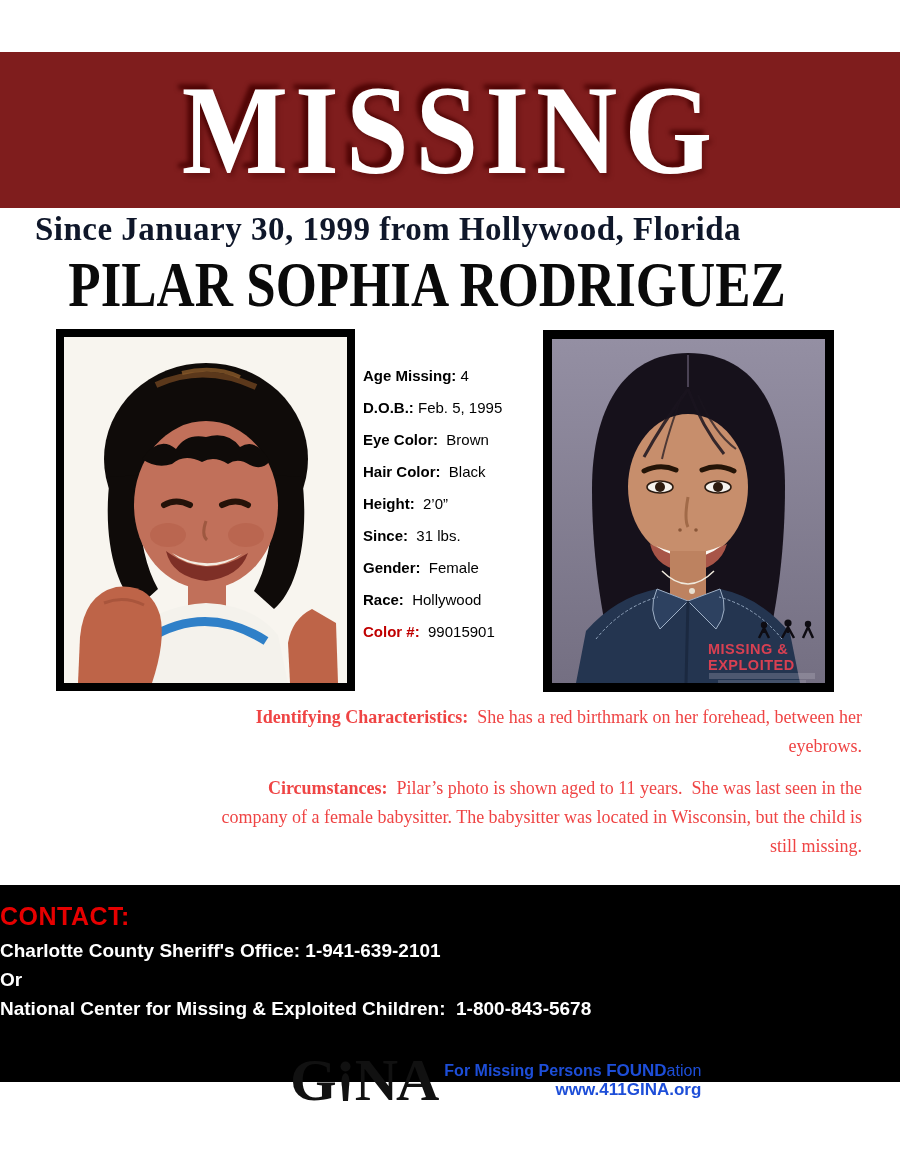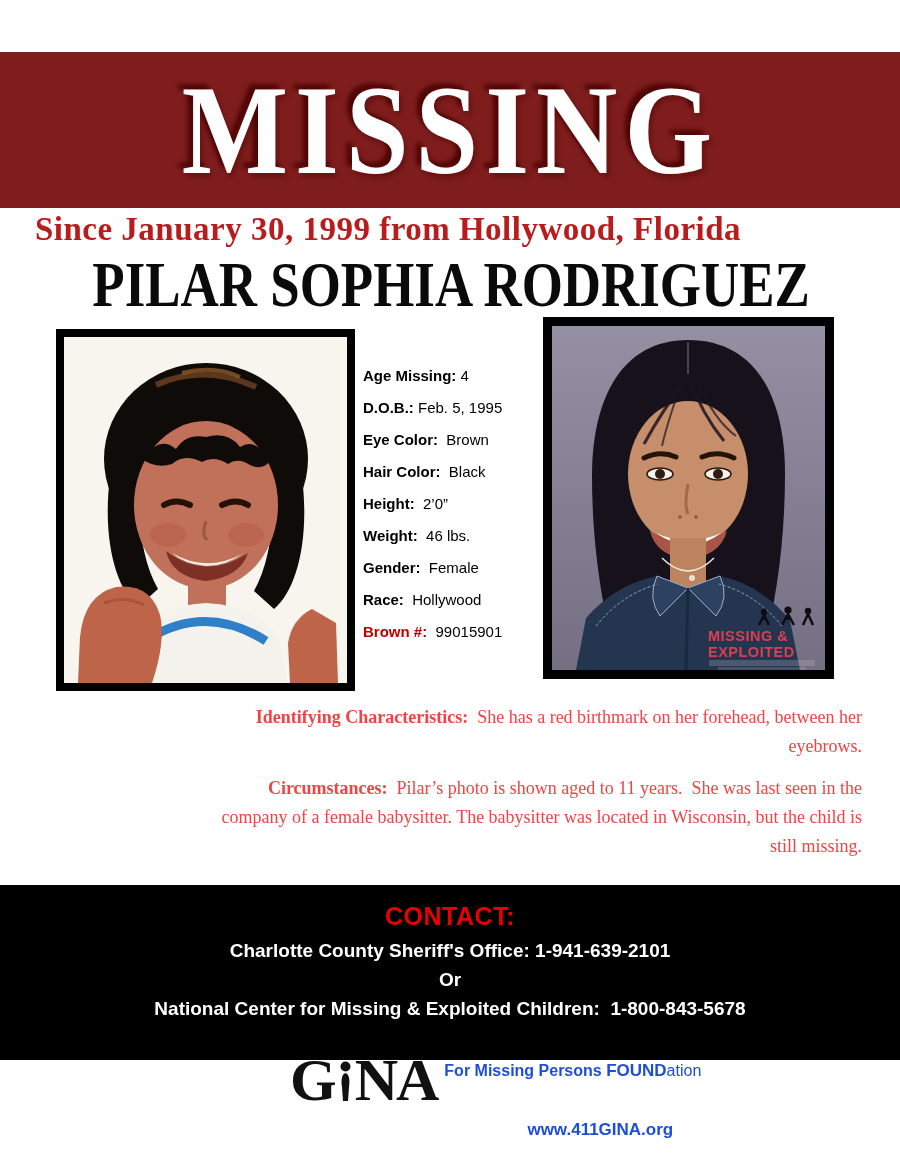--- a/index.html
+++ b/index.html
@@ -9,62 +9,62 @@
   
   .banner{position:absolute;left:0;top:52px;width:900px;height:156px;background:#7f1d1d;
           display:flex;align-items:center;justify-content:center;}
   .banner-title{display:inline-block;transform:scaleX(0.88);transform-origin:center;
           font-family:"Liberation Serif",serif;font-weight:bold;font-size:128px;
           letter-spacing:8px;color:#ffffff;line-height:1;
           text-shadow:-6px -5px 5px rgba(70,0,0,0.85), 3px 4px 6px rgba(70,0,0,0.40);}
 
   .subtitle{position:absolute;left:0;top:209px;width:776px;text-align:center;
           font-family:"Liberation Serif",serif;font-weight:bold;font-size:33px;
-          letter-spacing:0.5px;color:#b91c1c;line-height:40px;}
-
-  .person-name{position:absolute;left:0;top:252px;width:806px;text-align:left;line-height:66px;white-space:nowrap;padding-left:24px;}
+          letter-spacing:0.5px;color:#0f172a;line-height:40px;}
+
+  .person-name{position:absolute;left:0;top:252px;width:806px;text-align:left;line-height:66px;white-space:nowrap;}
   .person-name span{display:inline-block;transform:scaleX(0.84);transform-origin:center;
           font-family:"Liberation Serif",serif;font-weight:bold;font-size:63px;color:#0a0a0a;}
 
   
   .photo-left{position:absolute;left:56px;top:329px;border:8px solid #000;width:283px;height:346px;}
-  .photo-right{position:absolute;left:543px;top:317px;border:9px solid #000;width:273px;height:344px;}
+  .photo-right{position:absolute;left:543px;top:330px;border:9px solid #000;width:273px;height:344px;}
   .photo-left svg,.photo-right svg{display:block;}
 
   
   .details{position:absolute;left:363px;top:360px;width:185px;}
   .detail-row{height:32px;line-height:32px;font-size:15px;color:#000;white-space:nowrap;}
   .detail-row .dl{font-weight:bold;}
   .detail-row .dv{white-space:pre;}
   .detail-row .dl.red{color:#C00000;}
 
   
   .paragraphs{position:absolute;left:62px;top:703px;width:800px;
           font-family:"Liberation Serif",serif;font-size:18px;line-height:29px;color:#ef4444;text-align:right;}
   .para{white-space:pre-wrap;}
   .para + .para{margin-top:13px;}
   .para .plabel{font-weight:bold;}
 
   
-  .footer{position:absolute;left:0;top:885px;width:900px;height:175px;background:#000;
-          text-align:center;box-sizing:border-box;padding-top:16px;}
+  .footer{position:absolute;left:0;top:885px;width:900px;height:197px;background:#000;
+          text-align:left;box-sizing:border-box;padding-top:16px;}
   .contact-heading{font-size:25px;font-weight:bold;color:#E60000;line-height:30px;letter-spacing:0.5px;}
   .contact-line{font-size:19px;font-weight:bold;color:#ffffff;line-height:29px;white-space:pre;}
   .contact-line.first{margin-top:5px;}
 
   
   .gina{position:absolute;left:290px;top:1056px;display:flex;align-items:flex-start;}
   .gina-word{display:flex;align-items:flex-end;font-family:"Liberation Serif",serif;
           font-weight:bold;font-size:60px;line-height:48px;color:#111;letter-spacing:-2px;}
   .gina-word .person{margin:0 2px 1px 3px;}
   .gina-right{margin-left:7px;margin-top:6px;font-weight:bold;color:#1d4ed8;}
   .gina-tagline{font-size:16px;line-height:18px;white-space:pre;}
   .gina-tagline .t2{font-size:17px;}
   .gina-tagline .t3{font-weight:normal;}
-  .gina-url{font-size:17px;line-height:20px;text-align:center;padding-left:55px;margin-top:40px;}
+  .gina-url{font-size:17px;line-height:20px;text-align:right;padding-left:55px;}
 </style>
 </head>
 <body>
 
 <div id="page">
 
   <div class="banner">
     <span class="banner-title">MISSING</span>
   </div>
 
@@ -101,24 +101,24 @@
       <path d="M226,346 L224,306 Q228,282 248,272 L272,286 L274,346 Z" fill="#BE6448"></path>
     </svg>
   </div>
 
   <div class="details">
     <div class="detail-row"><span class="dl">Age Missing:</span><span class="dv"> 4</span></div>
     <div class="detail-row"><span class="dl">D.O.B.:</span><span class="dv"> Feb. 5, 1995</span></div>
     <div class="detail-row"><span class="dl">Eye Color:</span><span class="dv">  Brown</span></div>
     <div class="detail-row"><span class="dl">Hair Color:</span><span class="dv">  Black</span></div>
     <div class="detail-row"><span class="dl">Height:</span><span class="dv">  2’0”</span></div>
-    <div class="detail-row"><span class="dl">Weight:</span><span class="dv">  46 lbs.</span></div>
+    <div class="detail-row"><span class="dl">Since:</span><span class="dv">  31 lbs.</span></div>
     <div class="detail-row"><span class="dl">Gender:</span><span class="dv">  Female</span></div>
     <div class="detail-row"><span class="dl">Race:</span><span class="dv">  Hollywood</span></div>
-    <div class="detail-row"><span class="dl red">Brown #:</span><span class="dv">  99015901</span></div>
+    <div class="detail-row"><span class="dl red">Color #:</span><span class="dv">  99015901</span></div>
   </div>
 
   <div class="photo-right">
     <svg width="273" height="344" viewBox="0 0 273 344">
       <defs>
         <linearGradient id="bgGrad" x1="0" y1="0" x2="0" y2="1">
           <stop offset="0" stop-color="#948FA3"></stop>
             <stop offset="1" stop-color="#746F82"></stop>
         </linearGradient>
       </defs>

